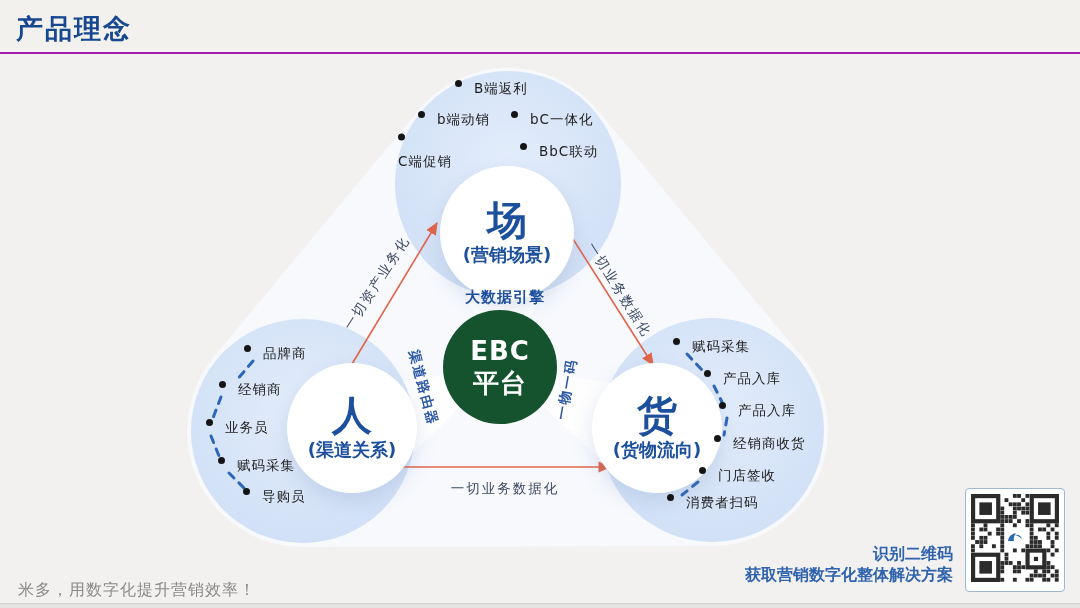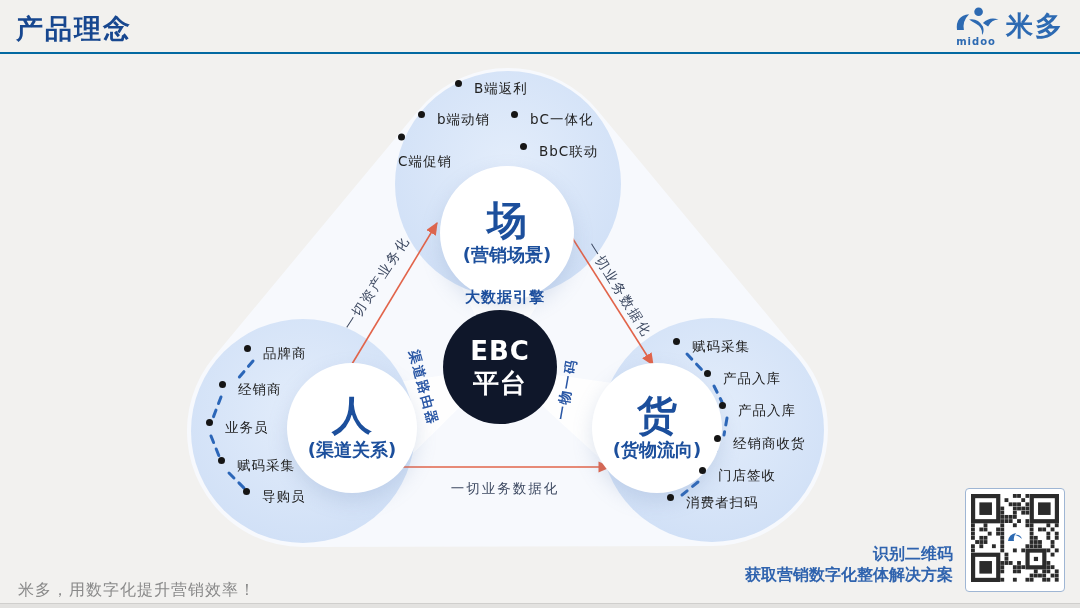--- a/index.html
+++ b/index.html
@@ -1,40 +1,40 @@
 <!DOCTYPE html>
 <html><head>
 <meta charset="utf-8">
 <style>
   * { margin:0; padding:0; box-sizing:border-box; }
   body { background:#ffffff; font-family:"DejaVu Sans","Liberation Sans",sans-serif; }
   .slide { position:relative; width:1080px; height:608px; background:#f2f1ef; overflow:hidden; }
 
   
   .topbar { position:absolute; top:0; left:0; width:1080px; height:54px;
-            background:#f2f1ee; border-bottom:2px solid #0369a1; z-index:6; }
+            background:#f2f1ee; border-bottom:2px solid #a21caf; z-index:6; }
   .page-title { position:absolute; left:16px; top:11px; font-size:27px; font-weight:800;
                 color:#17478f; letter-spacing:2px; }
   .logo { position:absolute; right:16px; top:4px; display:flex; align-items:center; gap:4px; }
   .logo-icon-wrap { display:flex; flex-direction:column; align-items:center; }
   .logo-sub { font-size:10px; font-weight:700; color:#2d6ab2; letter-spacing:1px; margin-top:-6px; }
   .logo-cn { font-size:27px; font-weight:800; color:#2d6ab2; letter-spacing:2px; }
 
   
   .diagram-svg { position:absolute; left:0; top:0; z-index:1; }
 
   
   .inner-circle { position:absolute; background:#ffffff; border-radius:50%; z-index:3;
                   display:flex; flex-direction:column; align-items:center; justify-content:center;
                   box-shadow:0 8px 20px rgba(110,135,180,0.22); }
   .node-title { font-size:40px; font-weight:800; color:#1c4f9c; line-height:1.05; }
   .node-subtitle { font-size:18px; font-weight:800; color:#1c4f9c; margin-top:2px; white-space:nowrap;text-align:right; }
 
   .hub-circle { position:absolute; left:443px; top:310px; width:114px; height:114px;
-                background:#0f172a; border-radius:50%; z-index:3;
+                background:#14532d; border-radius:50%; z-index:3;
                 display:flex; flex-direction:column; align-items:center; justify-content:center; }
   .hub-line { color:#ffffff; font-size:26px; font-weight:800; line-height:32px; letter-spacing:1px; }
 
   
   .float-label { position:absolute; z-index:4; white-space:nowrap; }
   .engine-label { left:505px; top:297px; transform:translate(-50%,-50%);
                   font-size:15px; font-weight:700; color:#1d4f9d; letter-spacing:1px; }
   .router-label { left:423px; top:388px; transform:translate(-50%,-50%) rotate(75deg);
                   font-size:13.5px; font-weight:700; color:#2a57a5; letter-spacing:2px; }
   .code-label   { left:567px; top:389px; transform:translate(-50%,-50%) rotate(-80deg);
@@ -62,32 +62,20 @@
   .bottom-strip { position:absolute; left:0; bottom:0; width:1080px; height:5px;
                   background:#e3e2e0; border-top:1px solid #d0cfcd; z-index:6; }
 </style>
 </head>
 <body>
 
 <div class="slide">
 
   <div class="topbar">
     <div class="page-title">产品理念</div>
-    <div class="logo">
-      <div class="logo-icon-wrap">
-        <svg width="52" height="38" viewBox="0 0 60 44">
-          <path d="M8 30 Q6 14 22 12 Q14 20 16 30 Z" fill="#2d6ab2"></path>
-          <circle cx="33" cy="9" r="5" fill="#2d6ab2"></circle>
-          <path d="M22 18 Q32 16 38 26 Q40 32 37 36 Q38 27 30 23 Q25 20 22 18 Z" fill="#2d6ab2"></path>
-          <path d="M38 22 Q46 14 56 18 Q48 18 44 26 Z" fill="#2d6ab2"></path>
-        </svg>
-        <span class="logo-sub">midoo</span>
-      </div>
-      <span class="logo-cn">米多</span>
-    </div>
   </div>
 
   <svg class="diagram-svg" width="1080" height="608" viewBox="0 0 1080 608">
     <defs>
       <radialGradient id="gradBlue" cx="50%" cy="42%" r="65%">
         <stop offset="0%" stop-color="#e3edfb"></stop>
         <stop offset="100%" stop-color="#cfdff6"></stop>
       </radialGradient>
       <marker id="ah" markerWidth="9" markerHeight="8" refX="7.2" refY="3.5" orient="auto">
         <path d="M0,0 L8,3.5 L0,7 Z" fill="#e2644a"></path>

